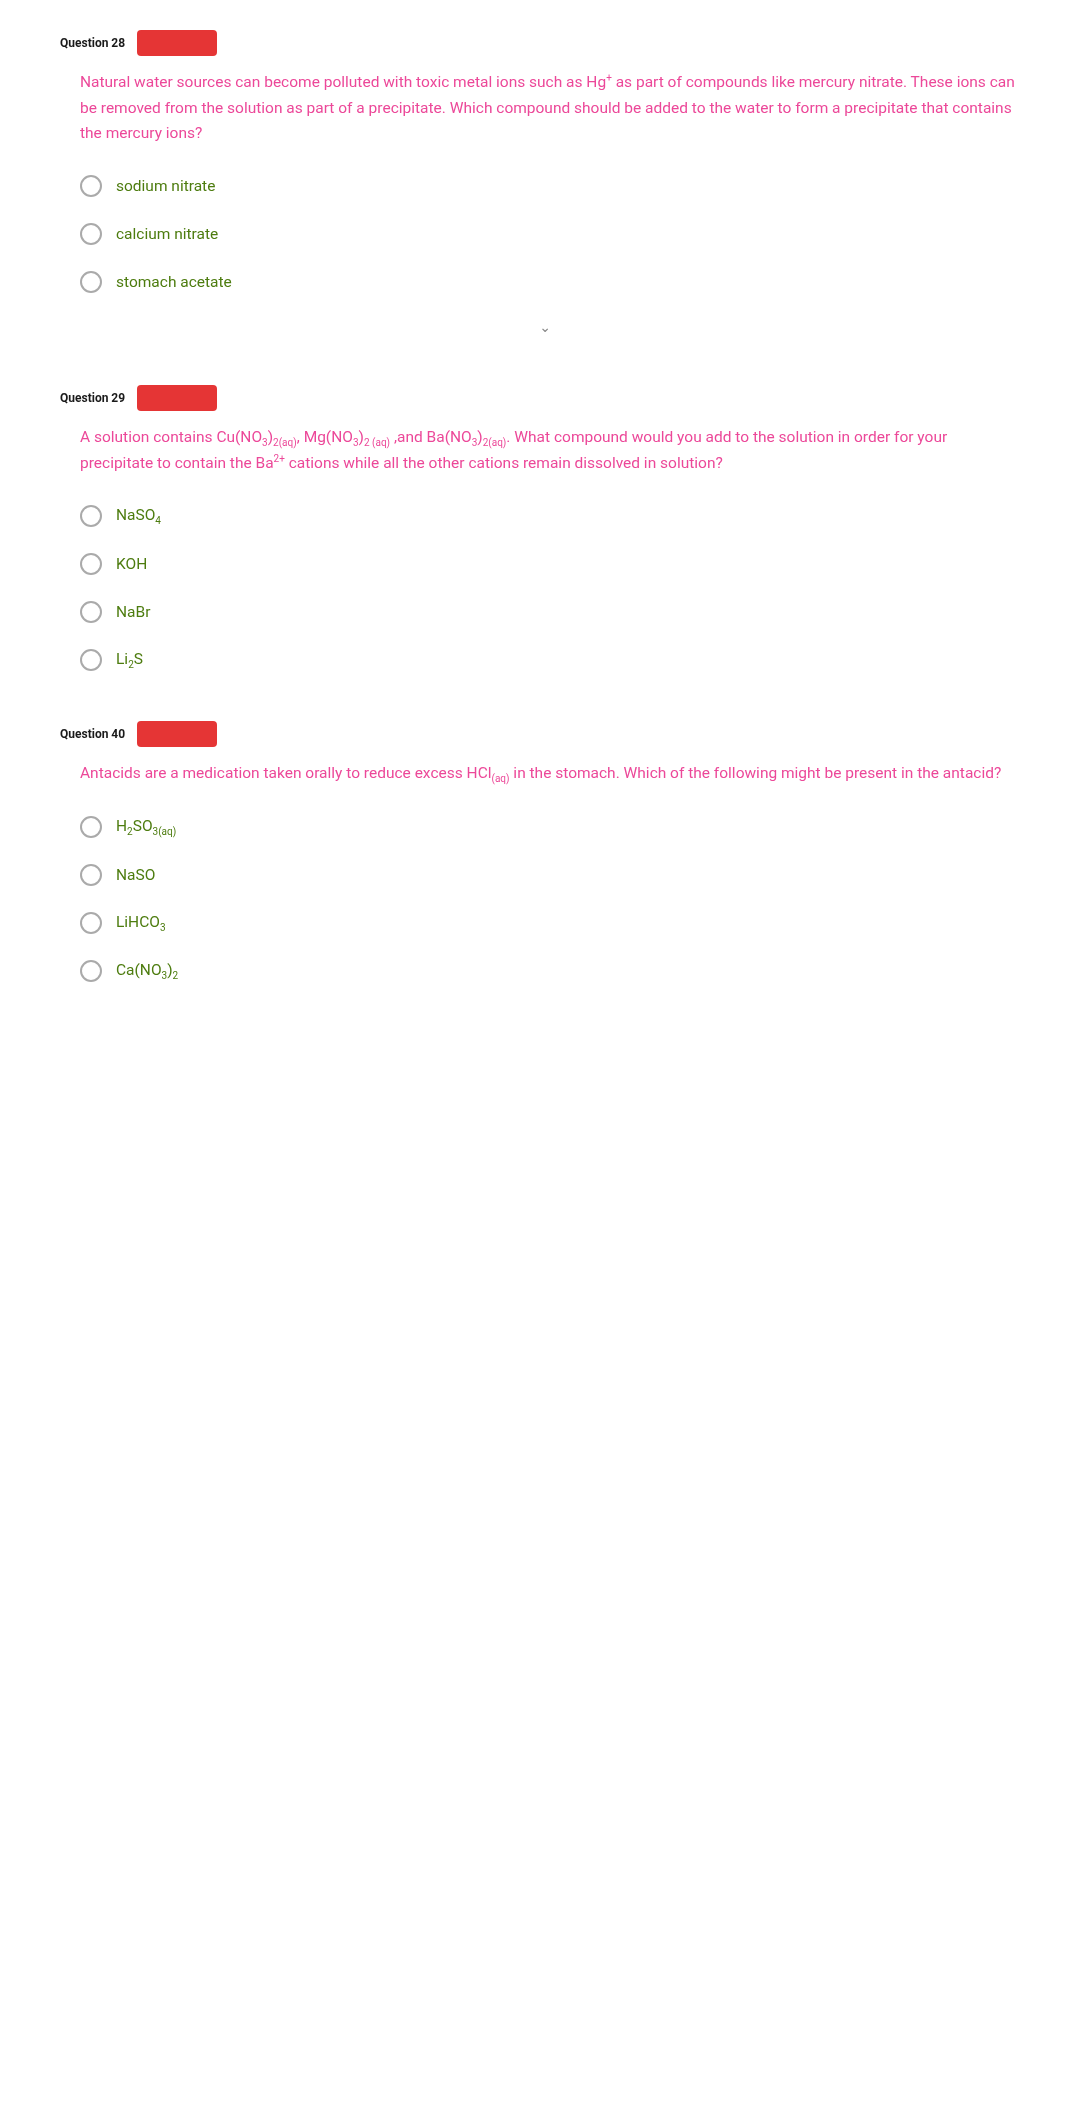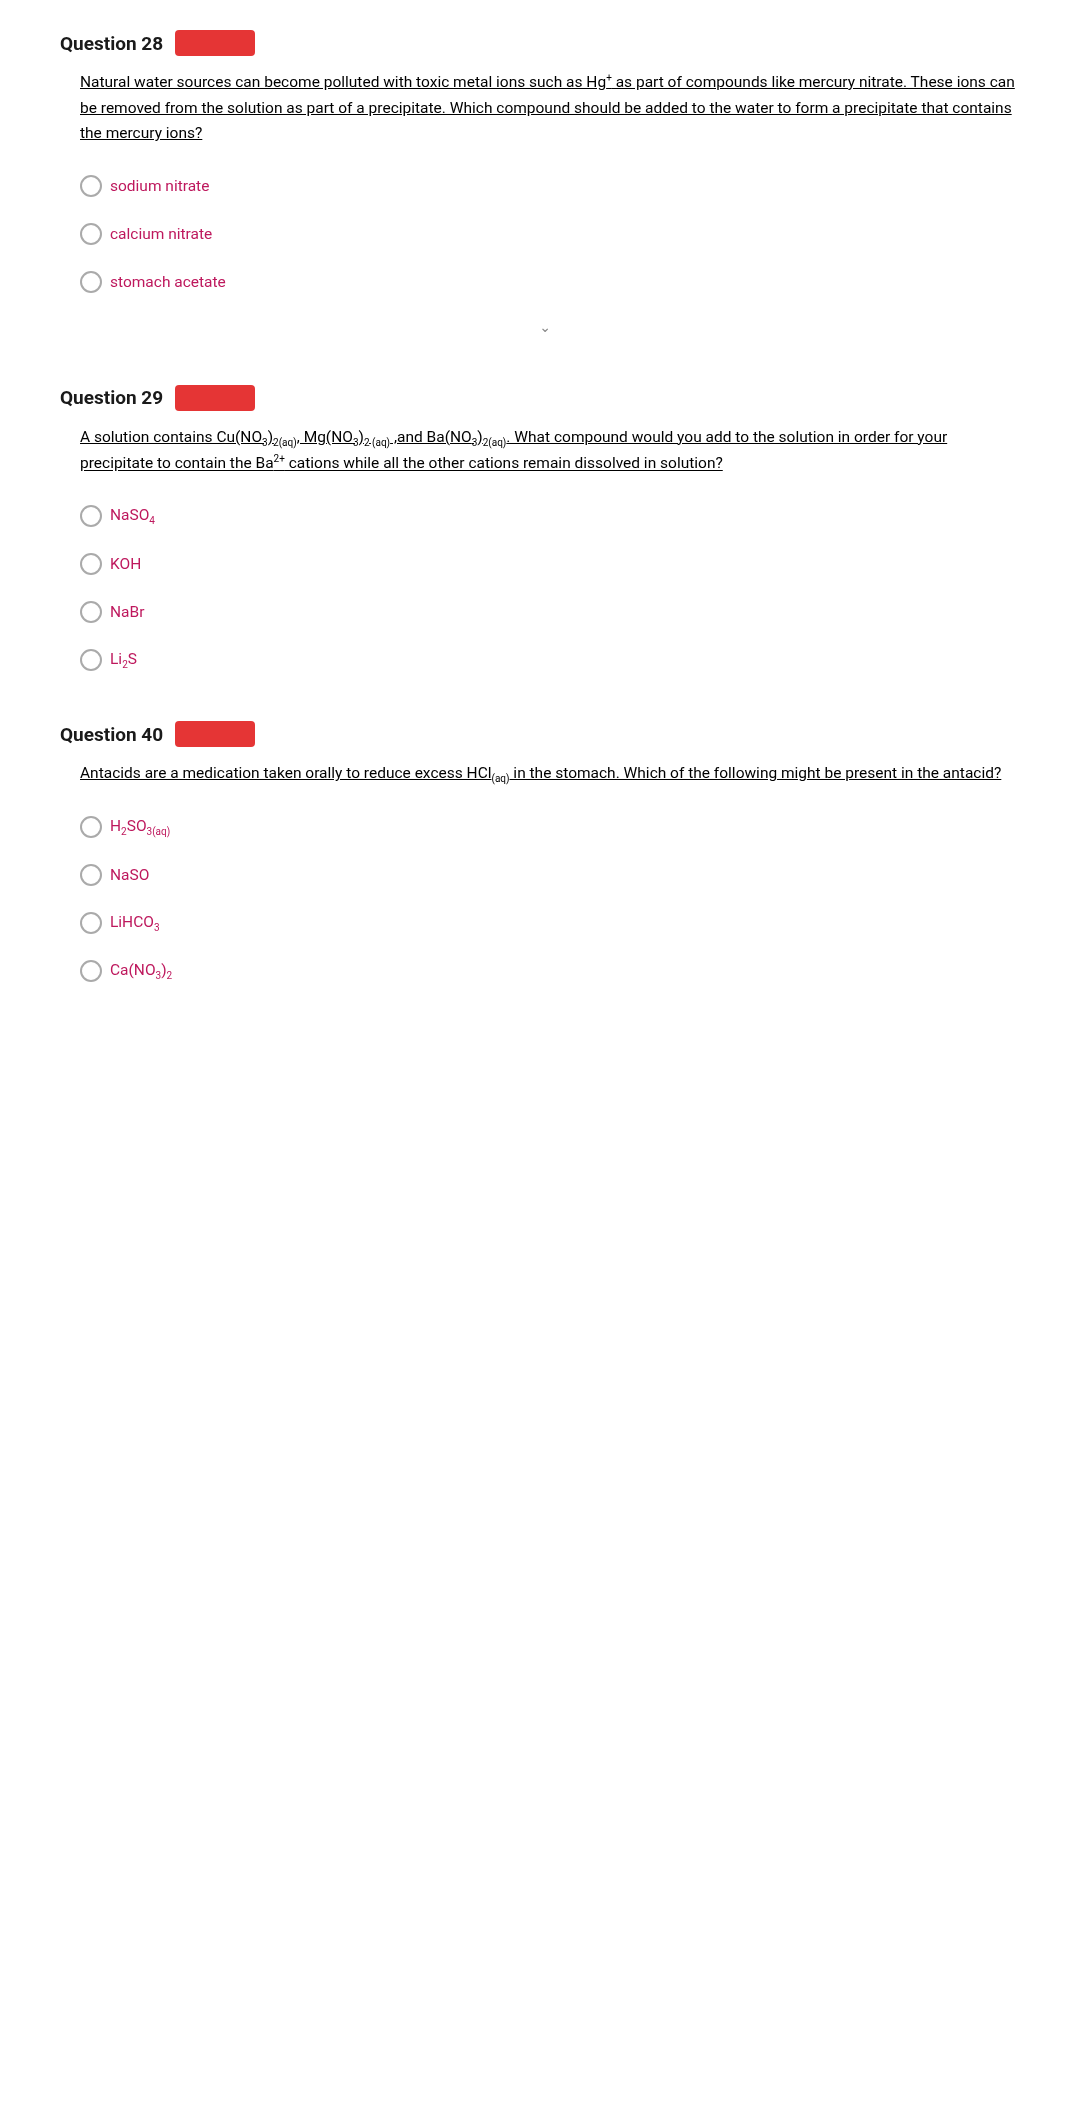--- a/index.html
+++ b/index.html
@@ -17,44 +17,43 @@
       margin: 0 auto;
       padding: 30px 60px;
     }
 
     .question-block {
       margin-bottom: 50px;
     }
 
     .question-header {
       font-weight: 700;
-      font-size: 19px;
+      font-size: 12px;
       margin-bottom: 14px;
       display: flex;
       align-items: center;
       gap: 8px;
     }
 
     .redacted-badge {
       display: inline-block;
       background: #e53535;
       border-radius: 4px;
       width: 80px;
       height: 26px;
       vertical-align: middle;
       margin-left: 4px;
     }
 
     .question-text {
       font-size: 15.5px;
       line-height: 1.65;
       margin-bottom: 28px;
-      color: #000000;
+      color: #ec4899;
       padding-left: 20px;
-      text-decoration: underline;
     }
 
     .question-text sup {
       font-size: 10px;
       vertical-align: super;
     }
 
     .question-text sub {
       font-size: 10px;
       vertical-align: sub;
@@ -62,23 +61,23 @@
 
     .options-list {
       list-style: none;
       padding-left: 20px;
     }
 
     .option-item {
       display: flex;
       align-items: center;
       margin-bottom: 26px;
-      gap: 8px;
+      gap: 14px;
       font-size: 15.5px;
-      color: #be185d;
+      color: #4d7c0f;
       cursor: pointer;
     }
 
     .radio-circle {
       width: 22px;
       height: 22px;
       border-radius: 50%;
       border: 2px solid #aaa;
       background: #fff;
       flex-shrink: 0;

